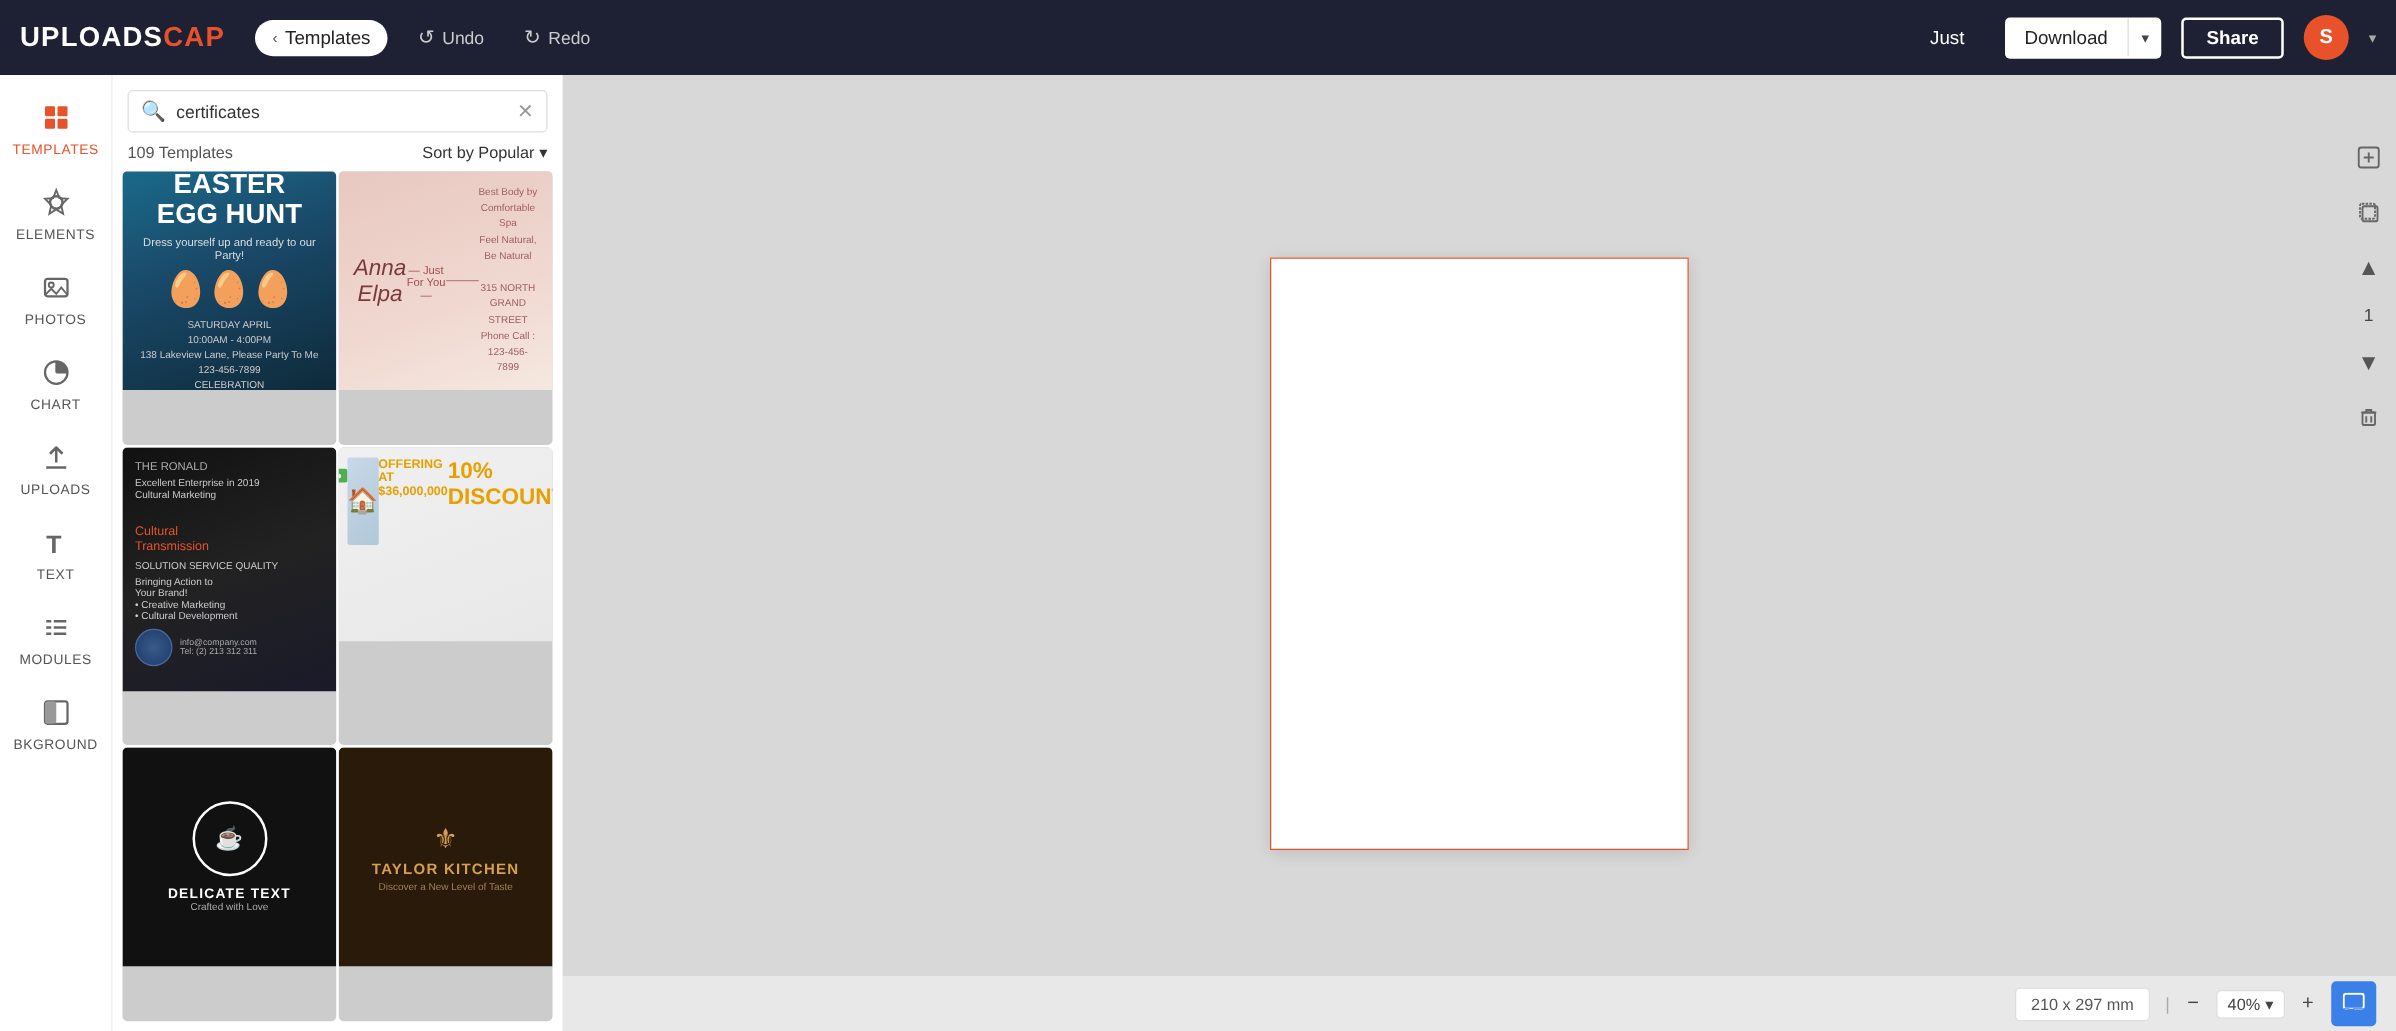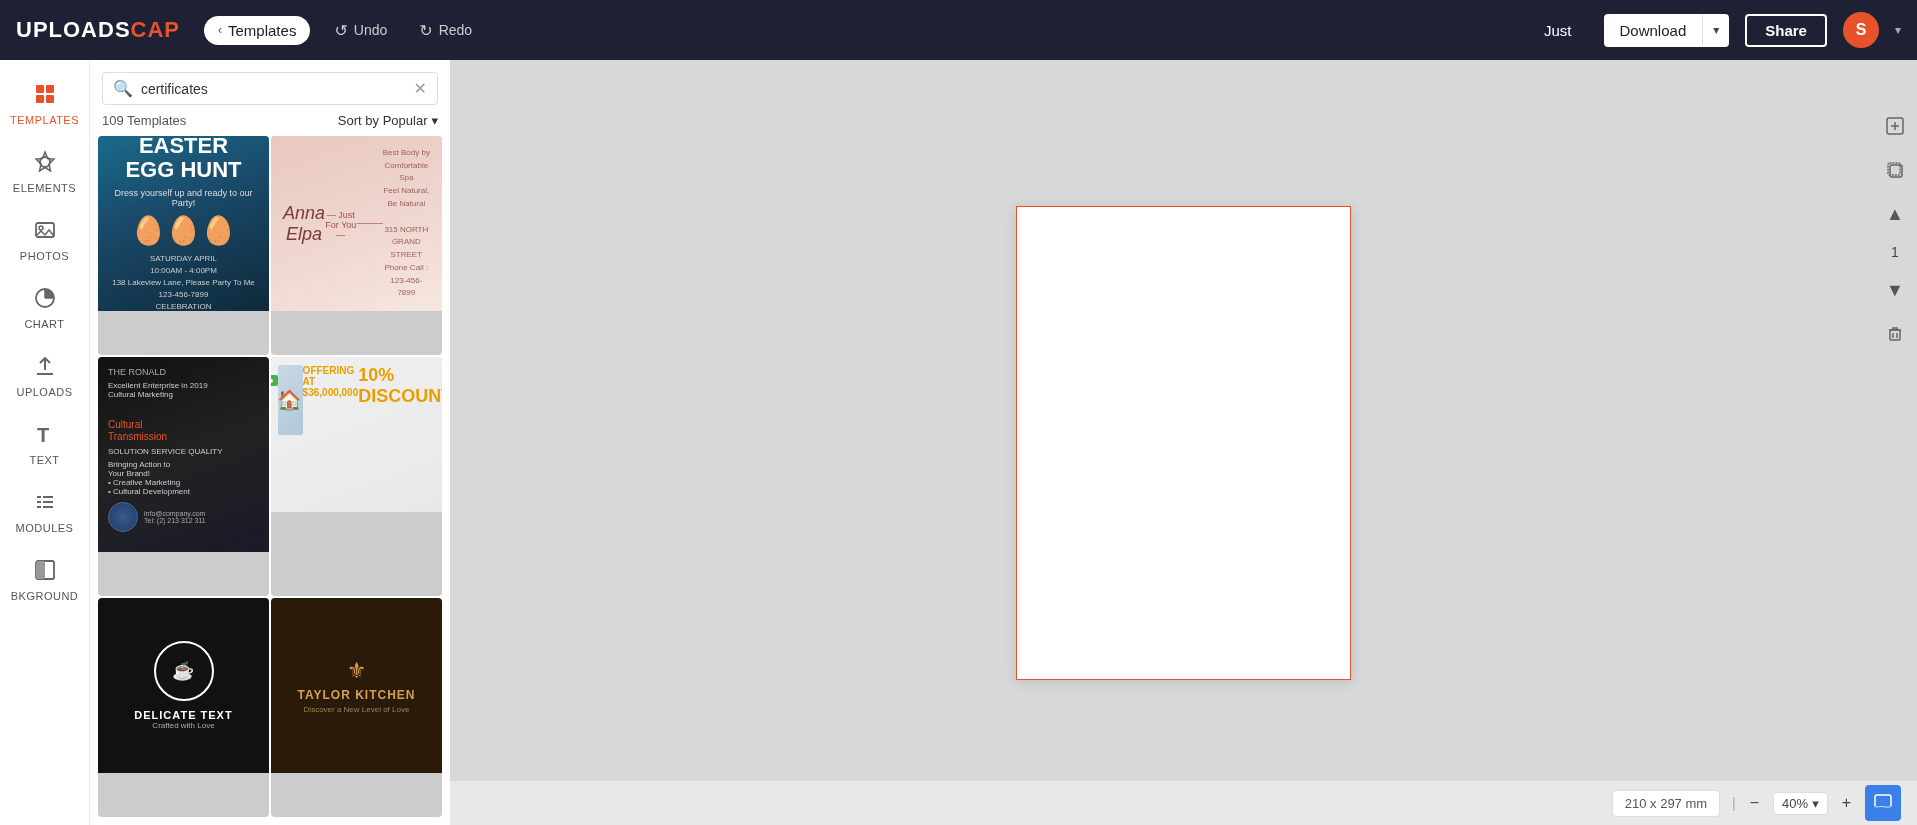--- a/index.html
+++ b/index.html
@@ -585,21 +585,21 @@
         </div>
         <div class="cafe-name">DELICATE TEXT</div>
         <div class="cafe-sub">Crafted with Love</div>
       </div>
     </div>
 
     <div class="template-card">
       <div class="card-taylor">
         <div class="taylor-icon">⚜</div>
         <div class="taylor-name">TAYLOR KITCHEN</div>
-        <div class="taylor-tagline">Discover a New Level of Love</div>
+        <div class="taylor-tagline">Discover a New Level of Taste</div>
       </div>
     </div>
 
   </div>
 </div>
 
 <div class="canvas-area">
   <div class="canvas-page">
   </div>
 

